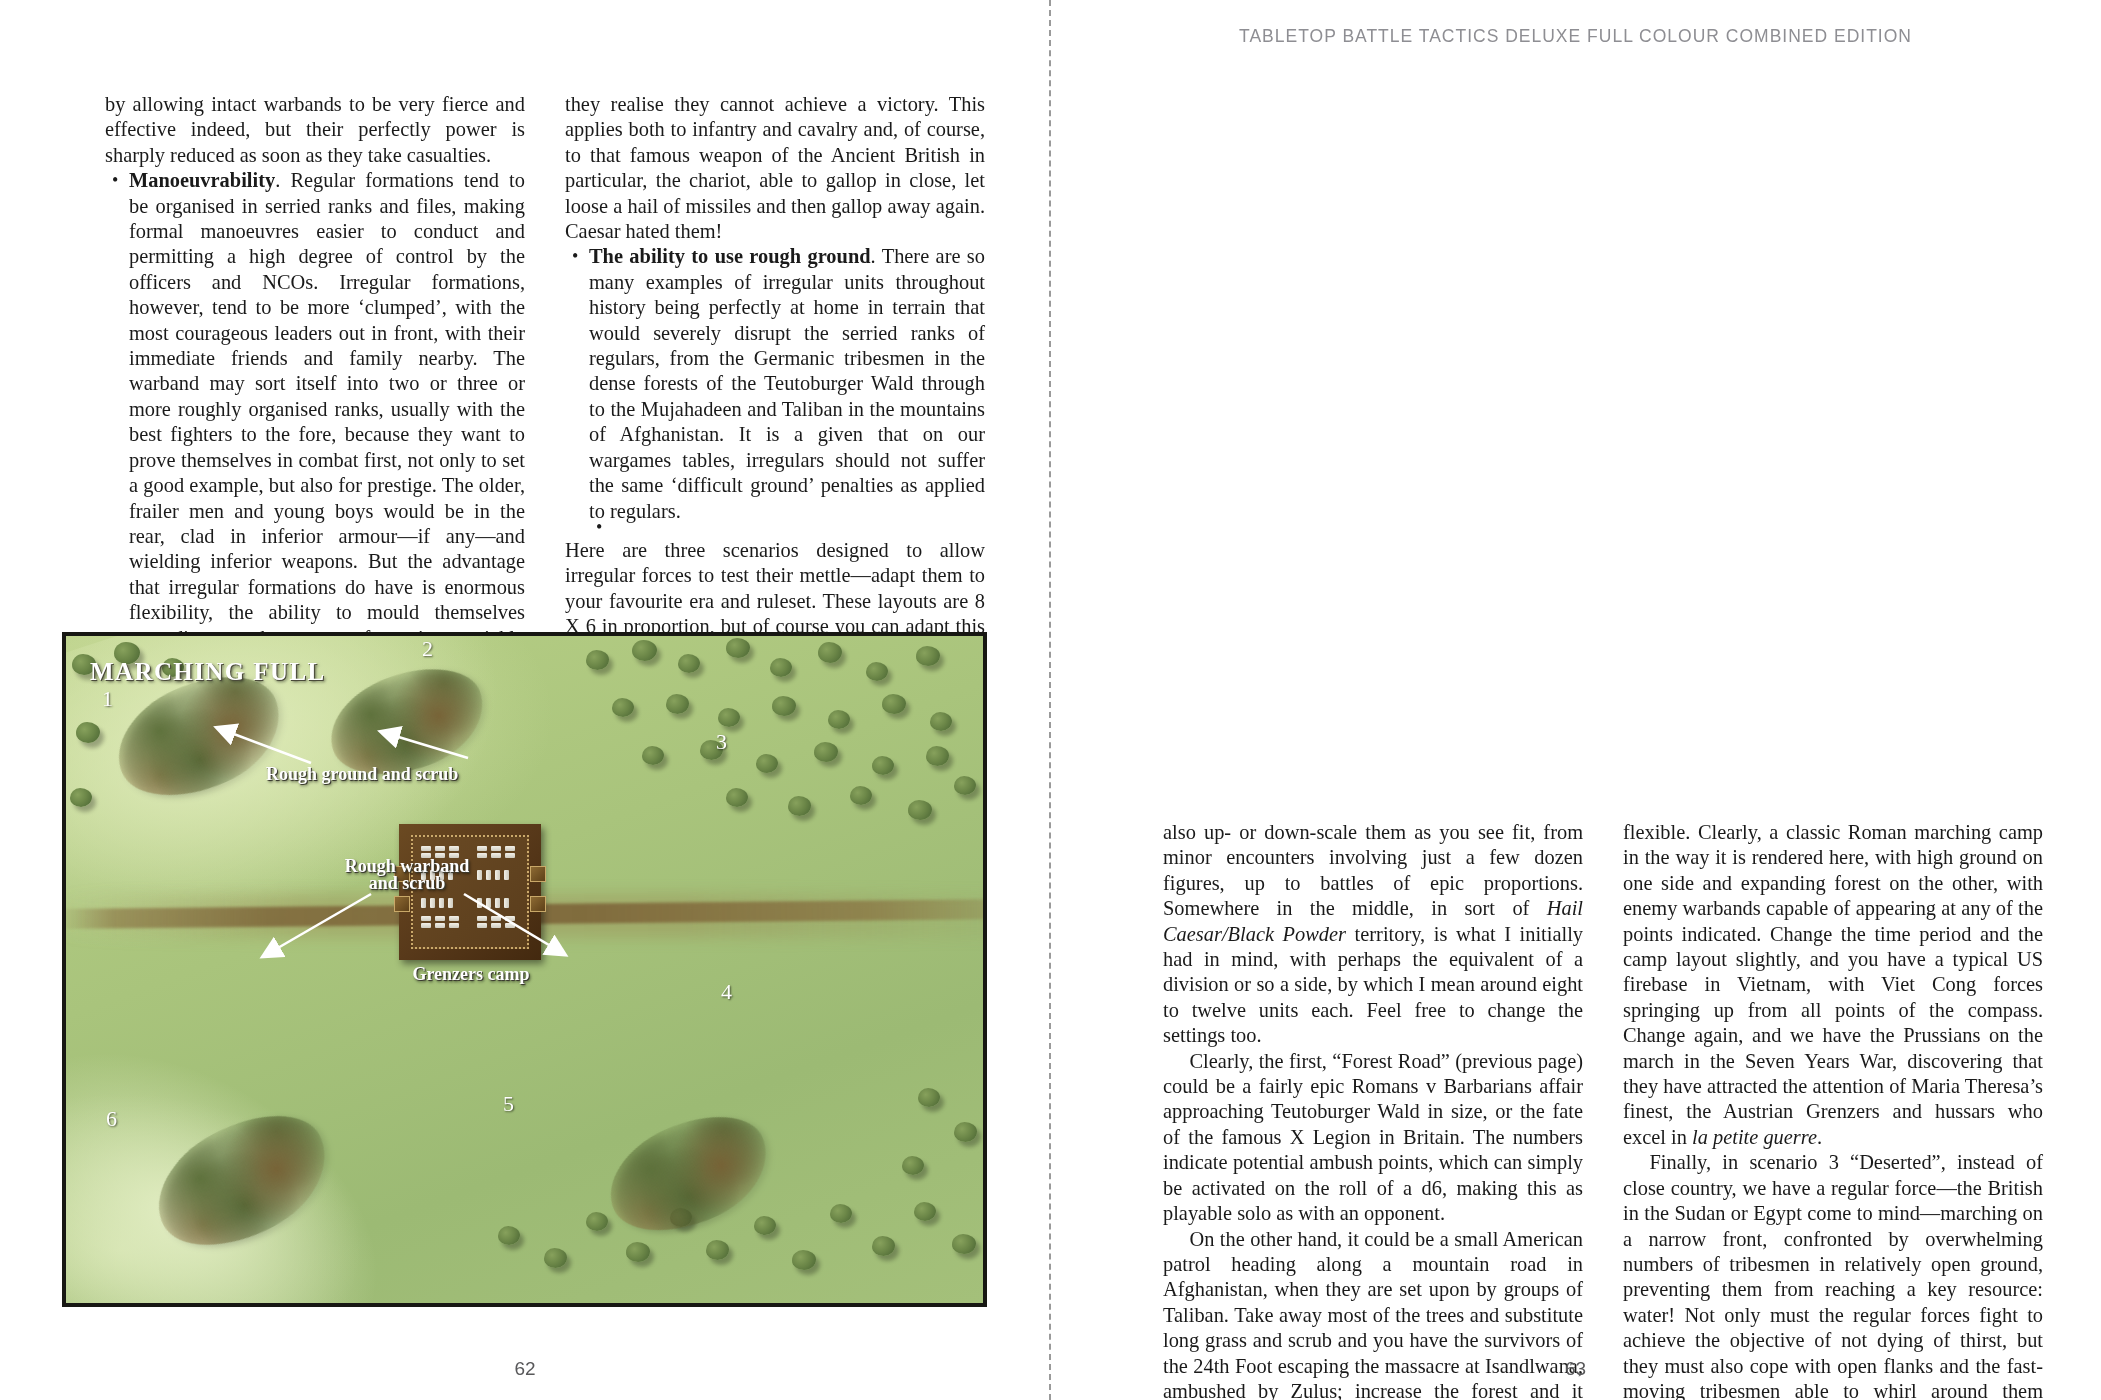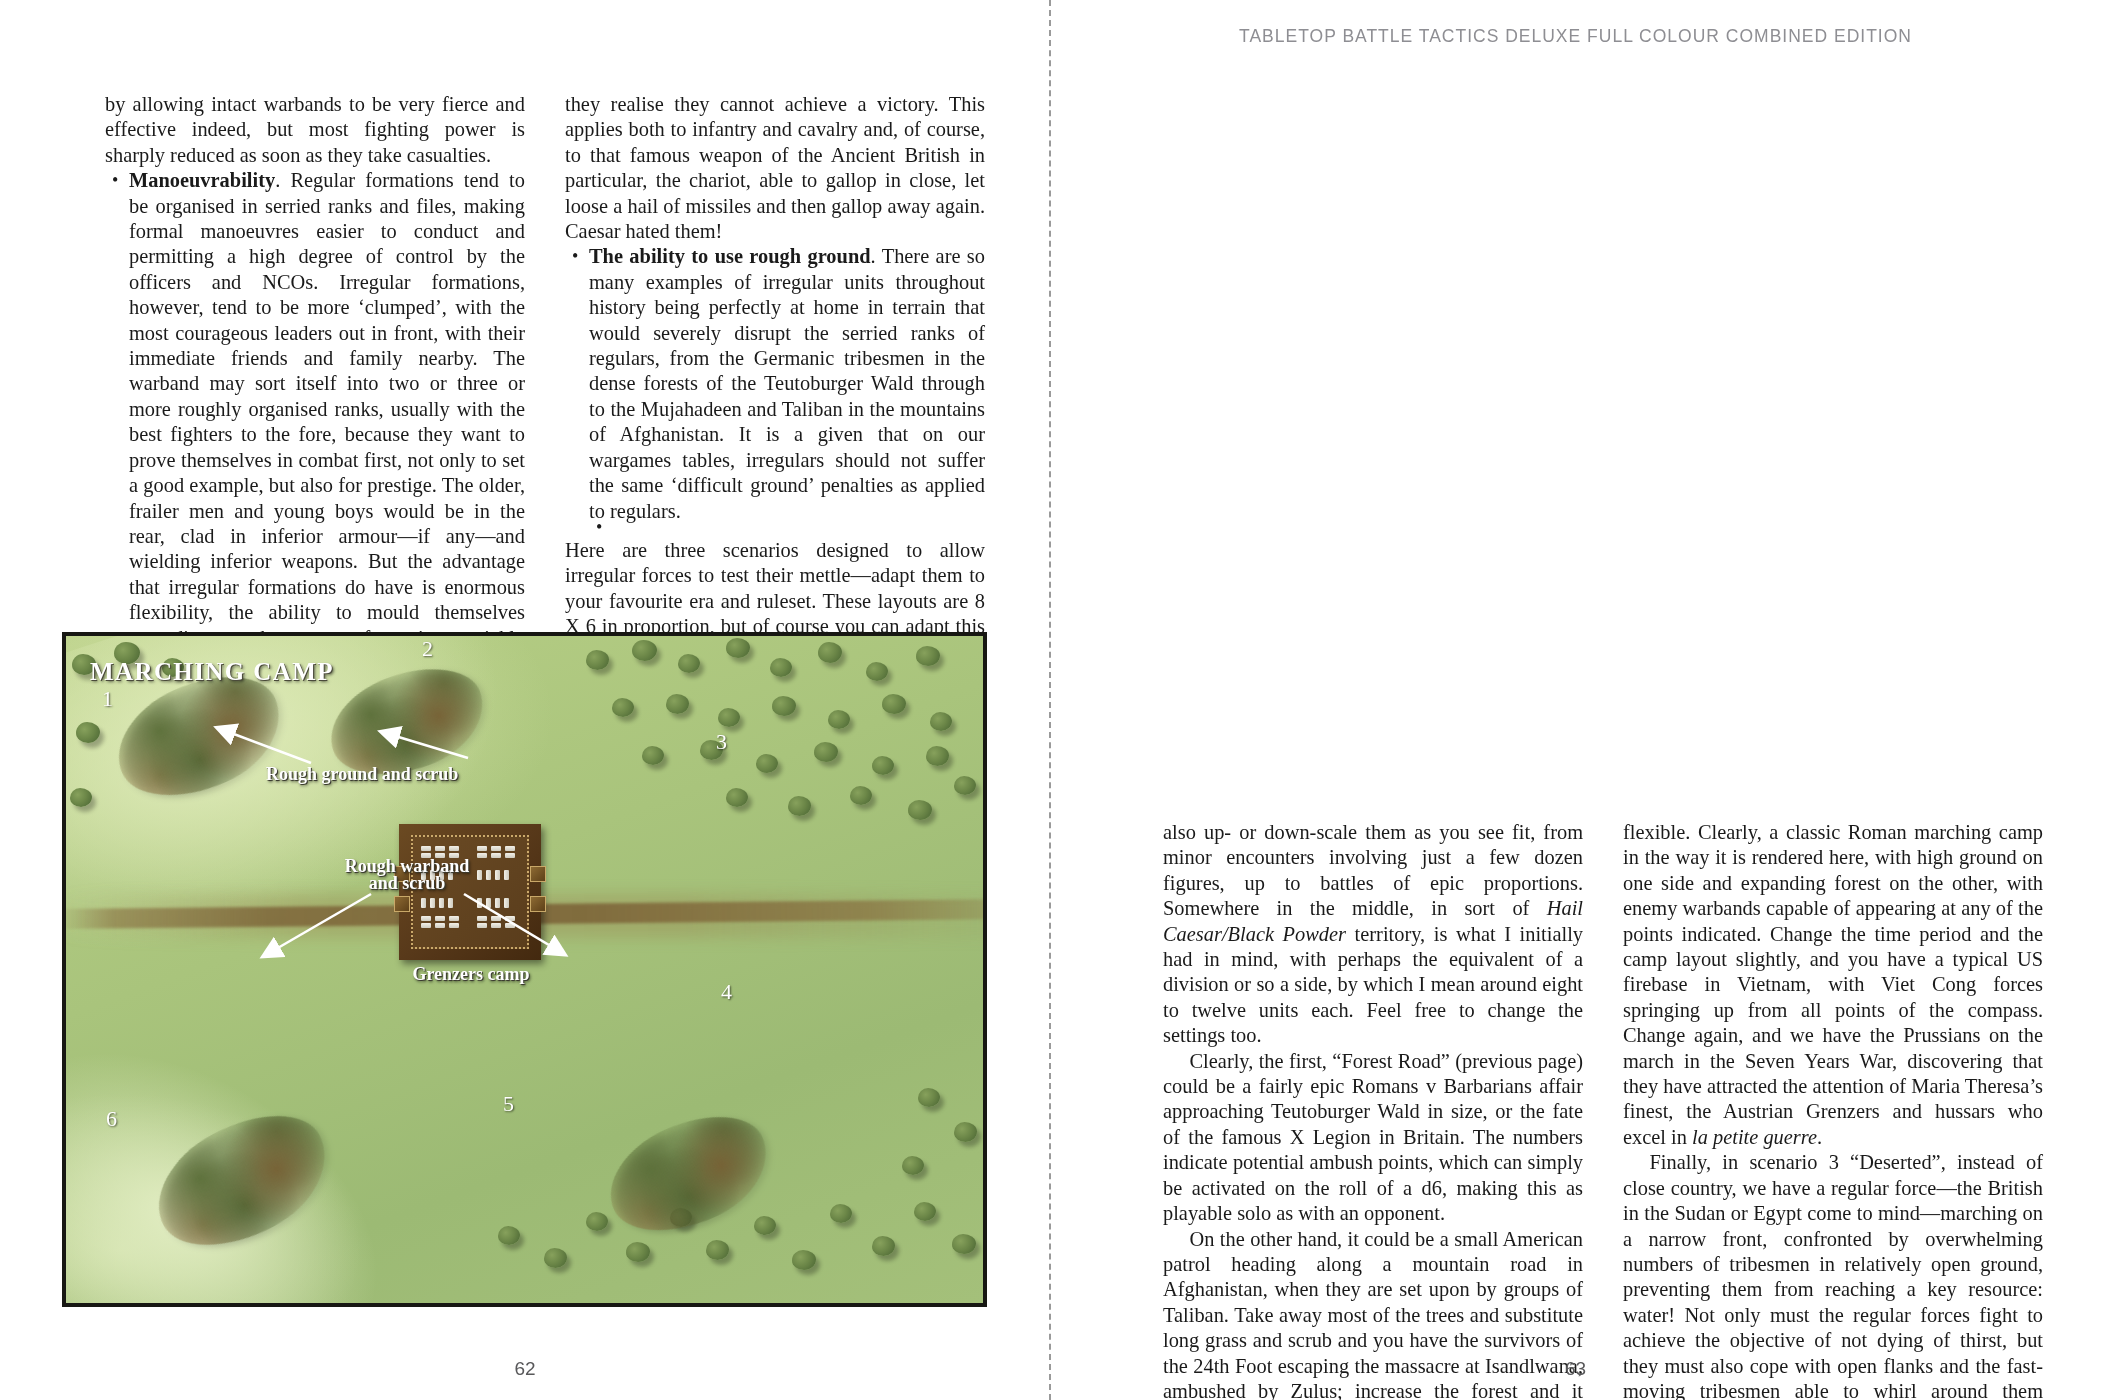--- a/index.html
+++ b/index.html
@@ -271,21 +271,21 @@
 </head>
 <body>
 
 <div class="spread">
 
   <div class="page page-left">
 
     <div class="cols" style="left:105px; top:92px; width:880px;">
 
       <div class="col">
-        <p>by allowing intact warbands to be very fierce and effective indeed, but most fighting power is sharply reduced as soon as they take casualties.</p>
+        <p>by allowing intact warbands to be very fierce and effective indeed, but their perfectly power is sharply reduced as soon as they take casualties.</p>
         <div class="bullet-item">
           <div class="bullet-dot">•</div>
           <div class="bullet-body"><b>Manoeuvrability</b><span>. Regular formations tend to be organised in serried ranks and files, making formal manoeuvres easier to conduct and permitting a high degree of control by the officers and NCOs. Irregular formations, however, tend to be more ‘clumped’, with the most courageous leaders out in front, with their immediate friends and family nearby. The warband may sort itself into two or three or more roughly organised ranks, usually with the best fighters to the fore, because they want to prove themselves in combat first, not only to set a good example, but also for prestige. The older, frailer men and young boys would be in the rear, clad in inferior armour—if any—and wielding inferior weapons. But the advantage that irregular formations do have is enormous flexibility, the ability to mould themselves according to the enemy formation, quickly sending men to the flanks to envelop the foe, or melting away completely once</span></div>
         </div>
       </div>
 
       <div style="width:40px; flex:0 0 40px;"></div>
 
       <div class="col">
         <p>they realise they cannot achieve a victory. This applies both to infantry and cavalry and, of course, to that famous weapon of the Ancient British in particular, the chariot, able to gallop in close, let loose a hail of missiles and then gallop away again. Caesar hated them!</p>
@@ -427,21 +427,21 @@
           <marker id="ah" markerWidth="9" markerHeight="9" refX="7" refY="4.5" orient="auto">
             <path d="M0,0 L9,4.5 L0,9 z" fill="#ffffff"></path>
           </marker>
         </defs>
         <line x1="245" y1="127" x2="152" y2="92" stroke="#fff" stroke-width="2.6" marker-end="url(#ah)"></line>
         <line x1="402" y1="122" x2="316" y2="96" stroke="#fff" stroke-width="2.6" marker-end="url(#ah)"></line>
         <line x1="305" y1="258" x2="198" y2="320" stroke="#fff" stroke-width="2.6" marker-end="url(#ah)"></line>
         <line x1="398" y1="258" x2="498" y2="318" stroke="#fff" stroke-width="2.6" marker-end="url(#ah)"></line>
       </svg>
 
-      <div class="map-title" style="left:24px; top:22px;">MARCHING CAMP</div>
+      <div class="map-title" style="left:24px; top:22px;">MARCHING FULL</div>
       <div class="map-label" style="left:200px; top:130px;">Rough ground and scrub</div>
       <div class="map-label" style="left:340px; top:330px; width:130px;">Grenzers camp</div>
       <div class="map-label" style="left:276px; top:222px; width:130px;">Rough warband
 and scrub</div>
 
       <div class="map-num" style="left:36px;  top:50px;">1</div>
       <div class="map-num" style="left:356px; top:0px;">2</div>
       <div class="map-num" style="left:650px; top:93px;">3</div>
       <div class="map-num" style="left:655px; top:343px;">4</div>
       <div class="map-num" style="left:437px; top:455px;">5</div>

